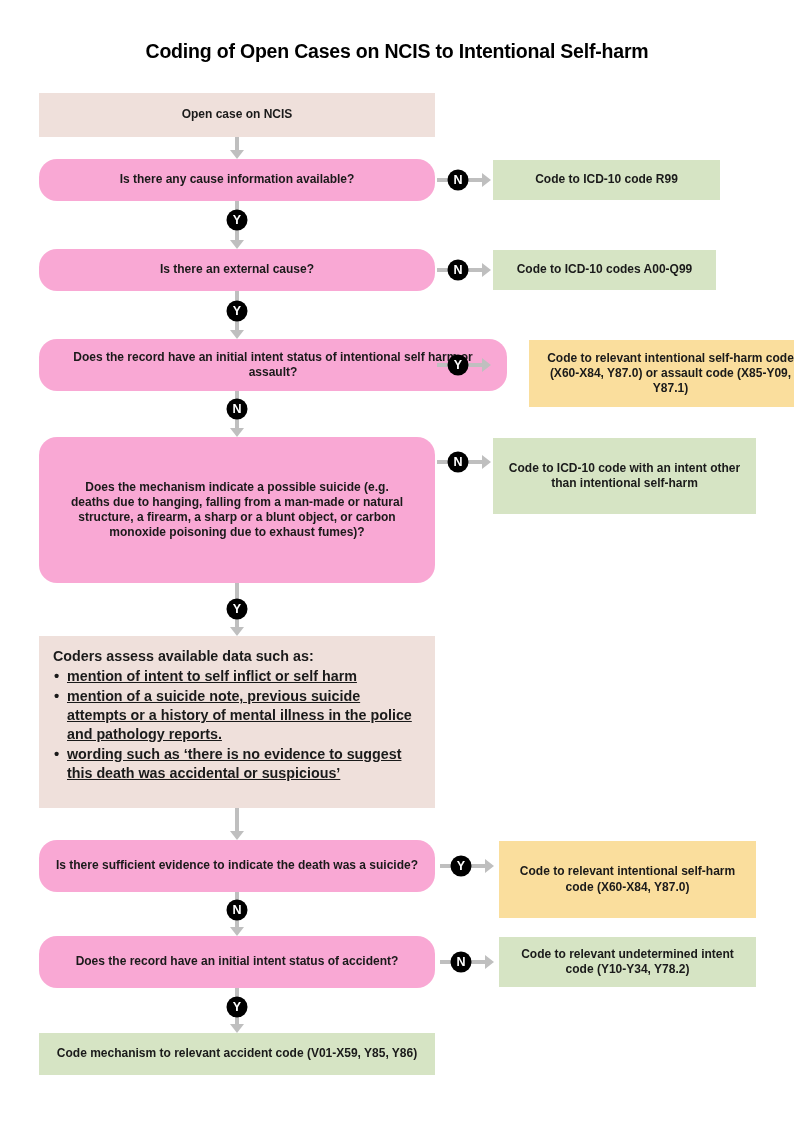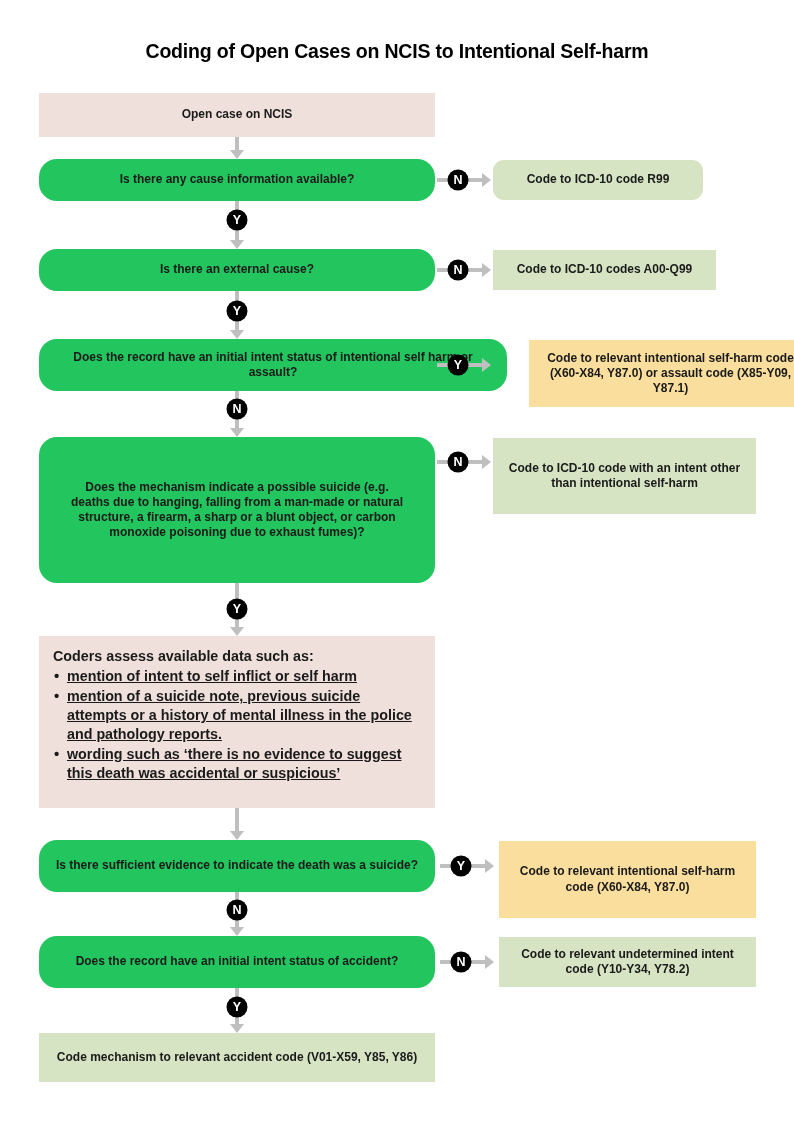--- a/index.html
+++ b/index.html
@@ -43,21 +43,21 @@
     justify-content: center;
     text-align: center;
     font-size: 12px;
     font-weight: bold;
     line-height: 1.26;
     padding: 4px 10px;
     color: #1a1a1a;
   }
 
   .node.pink     { background: #EFE0DB; }
-  .node.lav      { background: #22c55e; border-radius: 18px; }
+  .node.lav      { background: #f9a8d4; border-radius: 18px; }
   .node.green    { background: #D6E4C4; }
   .node.yellow   { background: #FADE9D; }
 
   .node.left-align {
     justify-content: flex-start;
     text-align: left;
     align-items: flex-start;
     padding: 11px 14px;
     font-size: 14.3px;
     line-height: 1.33;
@@ -165,21 +165,21 @@
   </div>
 
   <div class="node lav" style="left:39px; top:159px; width:396px; height:42px;">Is there any cause information available?</div>
 
   <div class="h-arrow" style="left:437px; top:173px; width:54px;">
     <div class="shaft" style="width:45px;"></div>
     <div class="head"></div>
   </div>
   <div class="badge" style="left:458px; top:180px;">N</div>
 
-  <div class="node green" style="left:493px; top:160px; width:210px; height:40px;border-radius:11px;">Code to ICD-10 code R99</div>
+  <div class="node green" style="left:493px; top:160px; width:227px; height:40px;">Code to ICD-10 code R99</div>
 
   <div class="v-arrow" style="left:237px; top:201px; height:48px;">
     <div class="shaft" style="height:40px;"></div>
     <div class="head"></div>
   </div>
   <div class="badge" style="left:237px; top:220px;">Y</div>
 
   <div class="node lav" style="left:39px; top:249px; width:396px; height:42px;">Is there an external cause?</div>
 
   <div class="h-arrow" style="left:437px; top:263px; width:54px;">
@@ -269,15 +269,15 @@
   <div class="badge" style="left:461px; top:962px;">N</div>
 
   <div class="node green" style="left:499px; top:937px; width:257px; height:50px;">Code to relevant undetermined intent code (Y10-Y34, Y78.2)</div>
 
   <div class="v-arrow" style="left:237px; top:988px; height:45px;">
     <div class="shaft" style="height:37px;"></div>
     <div class="head"></div>
   </div>
   <div class="badge" style="left:237px; top:1007px;">Y</div>
 
-  <div class="node green" style="left:39px; top:1033px; width:396px; height:49px;">Code mechanism to relevant accident code (V01-X59, Y85, Y86)</div>
+  <div class="node green" style="left:39px; top:1033px; width:396px; height:42px;">Code mechanism to relevant accident code (V01-X59, Y85, Y86)</div>
 
 </div>
 
 </body></html>

